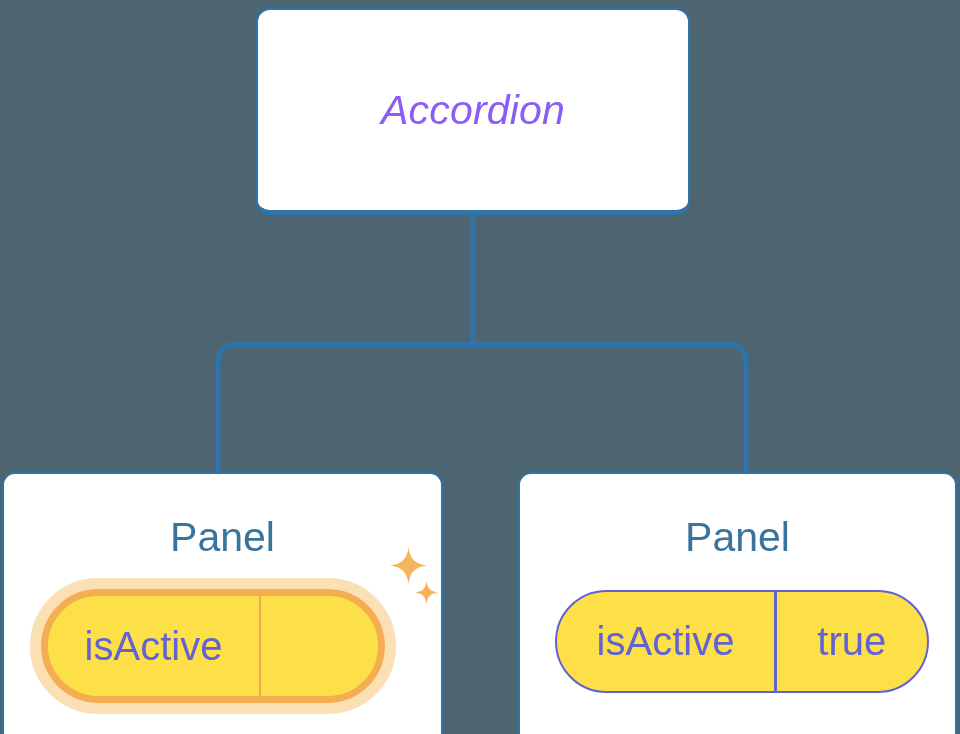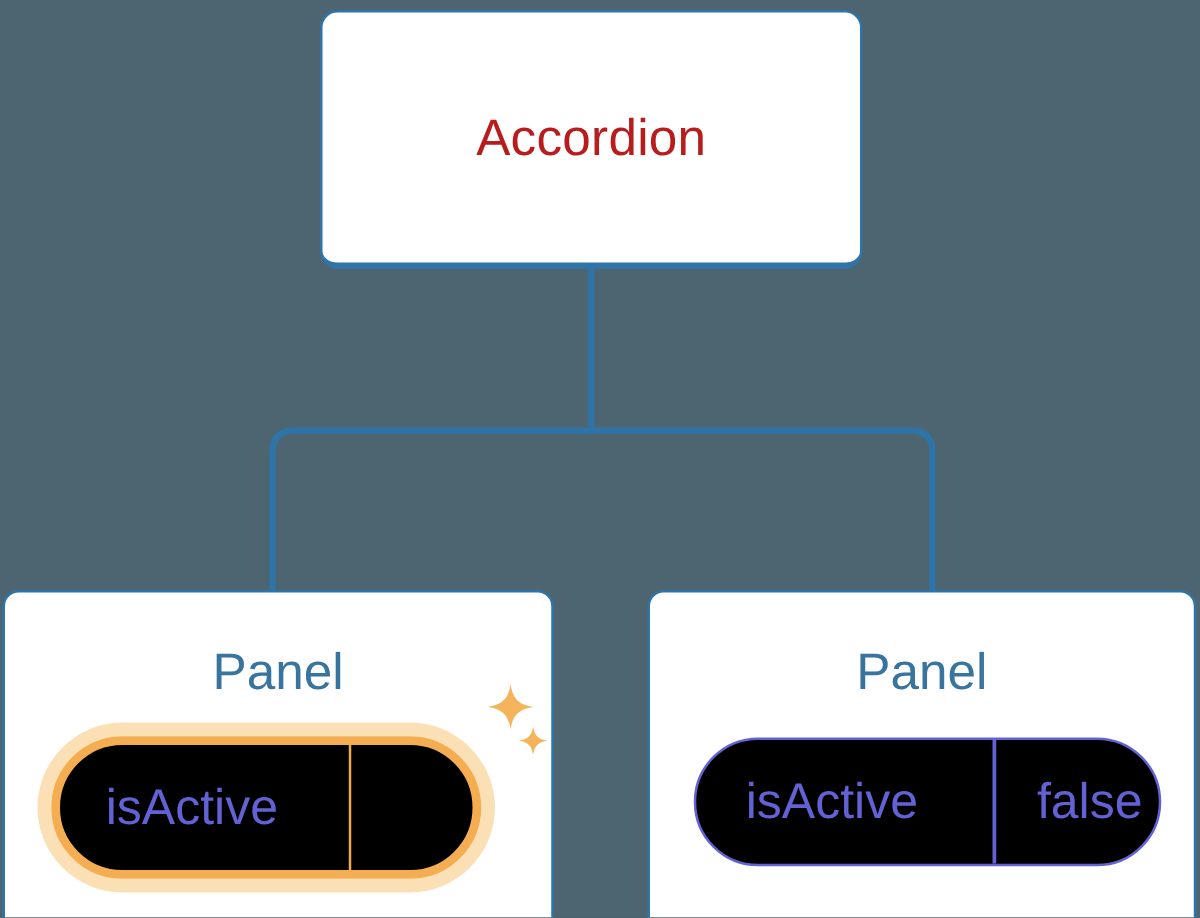--- a/index.html
+++ b/index.html
@@ -27,22 +27,23 @@
     border: 2.5px solid #2E74A8;
     border-bottom-width: 5.5px;
     border-radius: 14px;
   }
   .accordion-box {
     left: 256px; top: 8px; width: 434px; height: 207px;
     display: flex; align-items: center; justify-content: center;
   }
   .node-title {
     font-size: 41px;
-    color: #b91c1c;
+    color: #8b5cf6;
     letter-spacing: 0.2px;
+    font-style: italic;
   }
   .panel-box { top: 472px; height: 316px; border-radius: 13px; }
   .panel-left  { left: 2px;   width: 441px; }
   .panel-right { left: 518px; width: 439px; }
   .panel-title {
     position: absolute; left: 0; right: 0; top: 40px;
     text-align: center;
     font-size: 41px;
     color: #39749F;
   }
@@ -50,25 +51,24 @@
   .state-glow {
     position: absolute;
     left: 26px; top: 104px;
     width: 366px; height: 136px;
     box-sizing: border-box;
     border: 11px solid #FBE0B6;
     border-radius: 70px;
   }
   .pill {
     box-sizing: border-box;
-    background: #000000;
+    background: #fde047;
     display: flex;
     align-items: stretch;
     overflow: hidden;
-    gap: 20px;
   }
   .pill-orange {
     width: 100%; height: 100%;
     border: 7px solid #F5AD52;
     border-radius: 58px;
   }
   .pill-orange .vdiv { width: 2px; background: #F0A94F; }
   
   .pill-purple {
     position: absolute;
@@ -123,17 +123,17 @@
       <path d="M50 0 C54 32 68 46 100 50 C68 54 54 68 50 100 C46 68 32 54 0 50 C32 46 46 32 50 0 Z"></path>
     </svg>
   </div>
 
   <div class="node-box panel-box panel-right">
     <div class="panel-title">Panel</div>
 
     <div class="pill pill-purple">
       <div class="cell cell-key">isActive</div>
       <div class="vdiv"></div>
-      <div class="cell cell-val">false</div>
+      <div class="cell cell-val">true</div>
     </div>
   </div>
 
 </div>
 
 </body></html>

